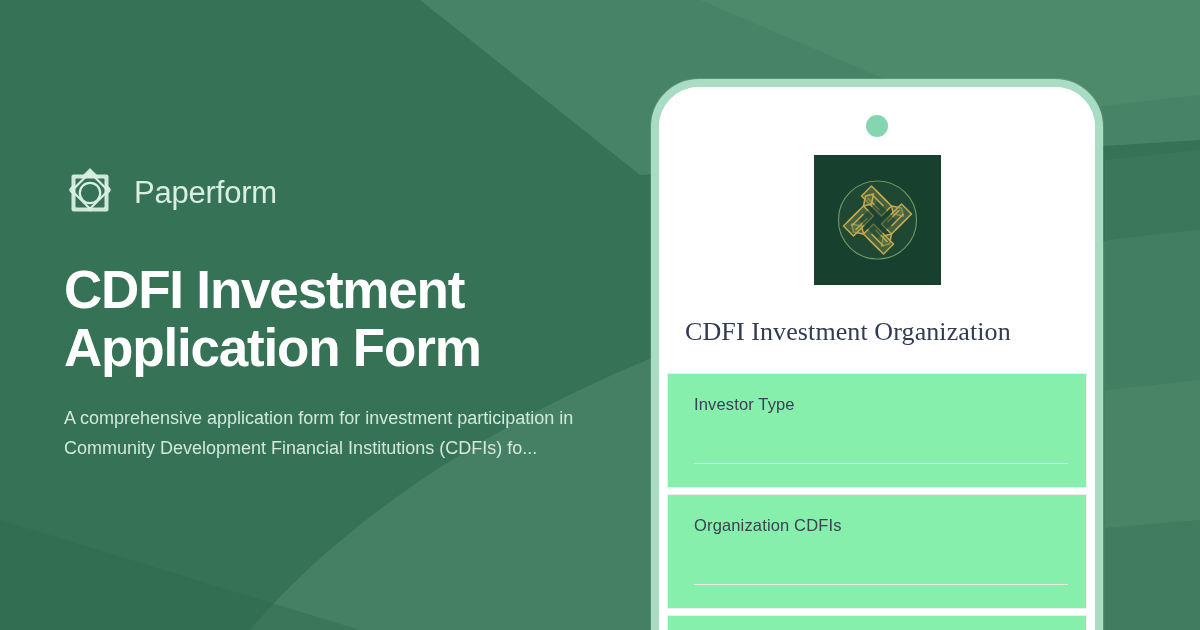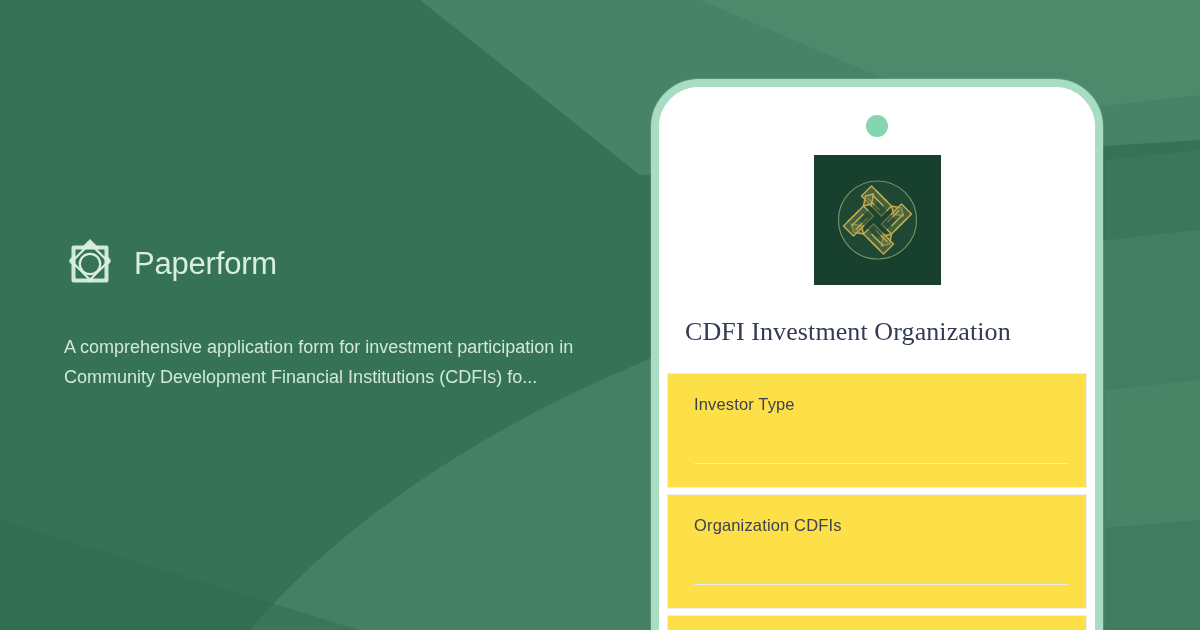--- a/index.html
+++ b/index.html
@@ -78,21 +78,21 @@
     font-family:"Liberation Serif", serif;
     font-size:26px;
     color:#333a54;
     margin:32px 0 0 26px;
     letter-spacing:0.1px;
   }
 
   .fields { margin-top:26px; padding:0 8px; }
   .field {
     border:1px solid #edeef2;
-    background:#fde047;
+    background:#86efac;
     padding:21px 0 0 26px;
     height:115px;
     position:relative;
   }
   .field + .field { margin-top:6px; }
   .field-label {
     font-size:16.5px; color:#3c4254; font-weight:400;
     letter-spacing:0.15px;
   }
   .field-underline {
@@ -136,20 +136,21 @@
         <g fill="#357256">
           <rect x="11.5" y="11.5" width="29" height="29" rx="1"></rect>
         </g>
         <path d="M26 5.5 L42 21.5 a3 3 0 0 1 0 4.2 L26 41.7 L10 25.7 a3 3 0 0 1 0 -4.2 Z" fill="none" stroke="#d9eee2" stroke-width="2.2"></path>
         <circle cx="26" cy="26" r="10.2" fill="none" stroke="#d9eee2" stroke-width="2.2"></circle>
       </svg>
     </span>
     <span class="brand-name">Paperform</span>
   </div>
 
+  <h1 class="headline">CDFI Investment Application Form</h1>
 
   <p class="subhead">A comprehensive application form for investment participation in Community Development Financial Institutions (CDFIs) fo...</p>
 </div>
 
 <div class="phone">
   <div class="phone-inner">
 
     <div class="camera-dot"></div>
 
     <div class="form-logo">

